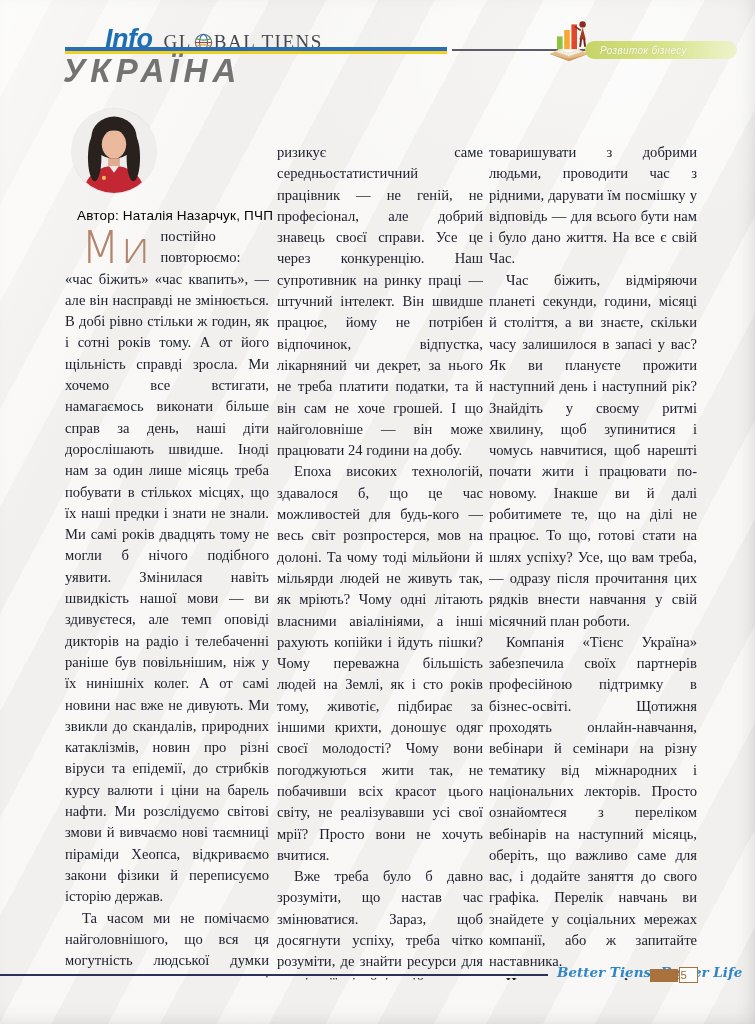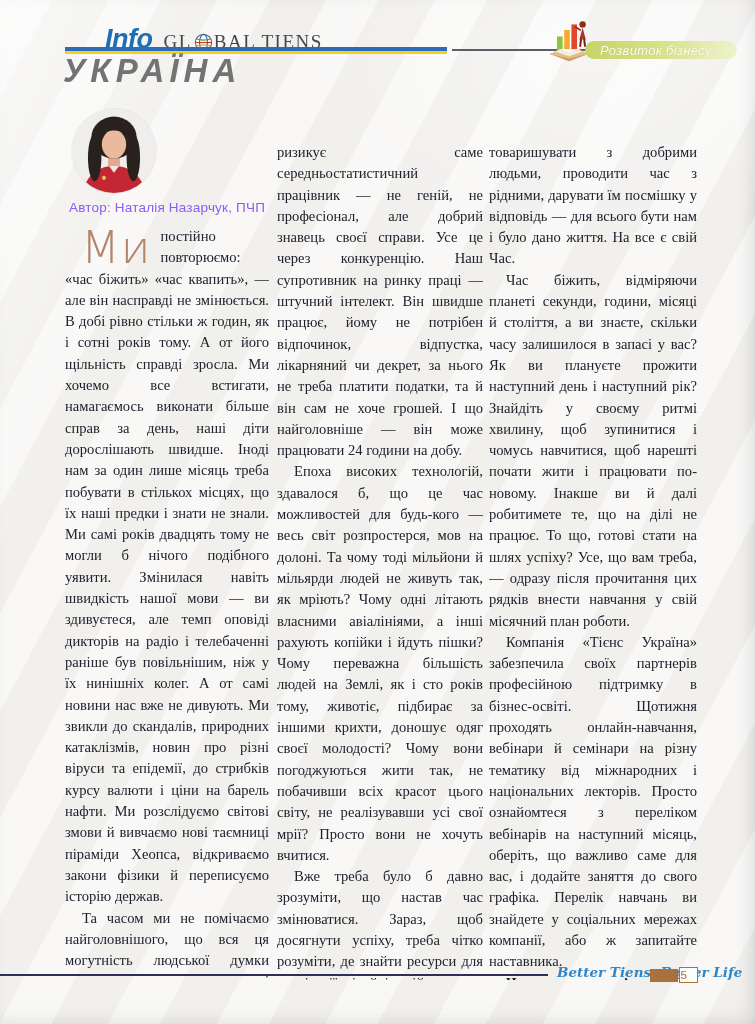--- a/index.html
+++ b/index.html
@@ -25,28 +25,28 @@
   .flag-stripe .fb{height:3.5px;background:#2b6cb8;}
   .flag-stripe .fy{height:3.5px;background:#f2d11b;}
   .header-rule{position:absolute;top:49px;left:452px;width:276px;height:2px;background:#5c5c66;}
   .page-title{position:absolute;top:52px;left:63px;margin:0;font-family:"Liberation Sans",sans-serif;
     font-weight:bold;font-style:italic;font-size:33px;letter-spacing:5px;color:#737373;}
   
   .badge{position:absolute;top:18px;left:545px;width:196px;height:46px;}
   .badge .pill{position:absolute;left:40px;top:23px;width:152px;height:18px;border-radius:10px;
     background:linear-gradient(90deg,#c6d466 0%,#d9e48e 55%,#eef3cd 100%);
     display:flex;align-items:center;padding-left:15px;box-sizing:border-box;}
-  .badge .pill span{font-family:"Liberation Sans",sans-serif;font-style:italic;font-size:13px;color:#fdfdf6;
+  .badge .pill span{font-family:"Liberation Sans",sans-serif;font-style:italic;font-size:10px;color:#fdfdf6;
     text-shadow:0 0 1px rgba(120,130,40,.35);letter-spacing:.3px;}
   .badge svg{position:absolute;left:0;top:0;}
   
   .author-photo{position:absolute;top:109px;left:72px;width:84px;height:84px;border-radius:50%;overflow:hidden;
     background:#efeeec;box-shadow:0 0 0 1px rgba(0,0,0,.05);}
-  .author-caption{position:absolute;top:196px;left:65px;width:205px;margin:4px;
-    font-family:"Liberation Sans",sans-serif;font-size:13.5px;color:#8b5cf6;letter-spacing:.2px;}
+  .author-caption{position:absolute;top:196px;left:65px;width:205px;margin:12px;
+    font-family:"Liberation Sans",sans-serif;font-size:13.5px;color:#000000;letter-spacing:.2px;}
   
   .col{position:absolute;font-size:14.6px;line-height:21.3px;color:#20222f;text-align:justify;
     hyphens:auto;-webkit-hyphens:auto;overflow:hidden;}
   .col p{margin:0;}
   .col .indent{text-indent:17px;}
   .col .bold{font-weight:bold;color:#1b1d2d;}
   .col1{left:65px;top:226px;width:204px;height:752px;}
   .col2{left:277px;top:142px;width:206px;height:838px;}
   .col3{left:489px;top:142px;width:208px;height:838px;}
   .dropcap{float:left;font-family:"DejaVu Sans",sans-serif;font-weight:300;font-size:45px;line-height:38px;

